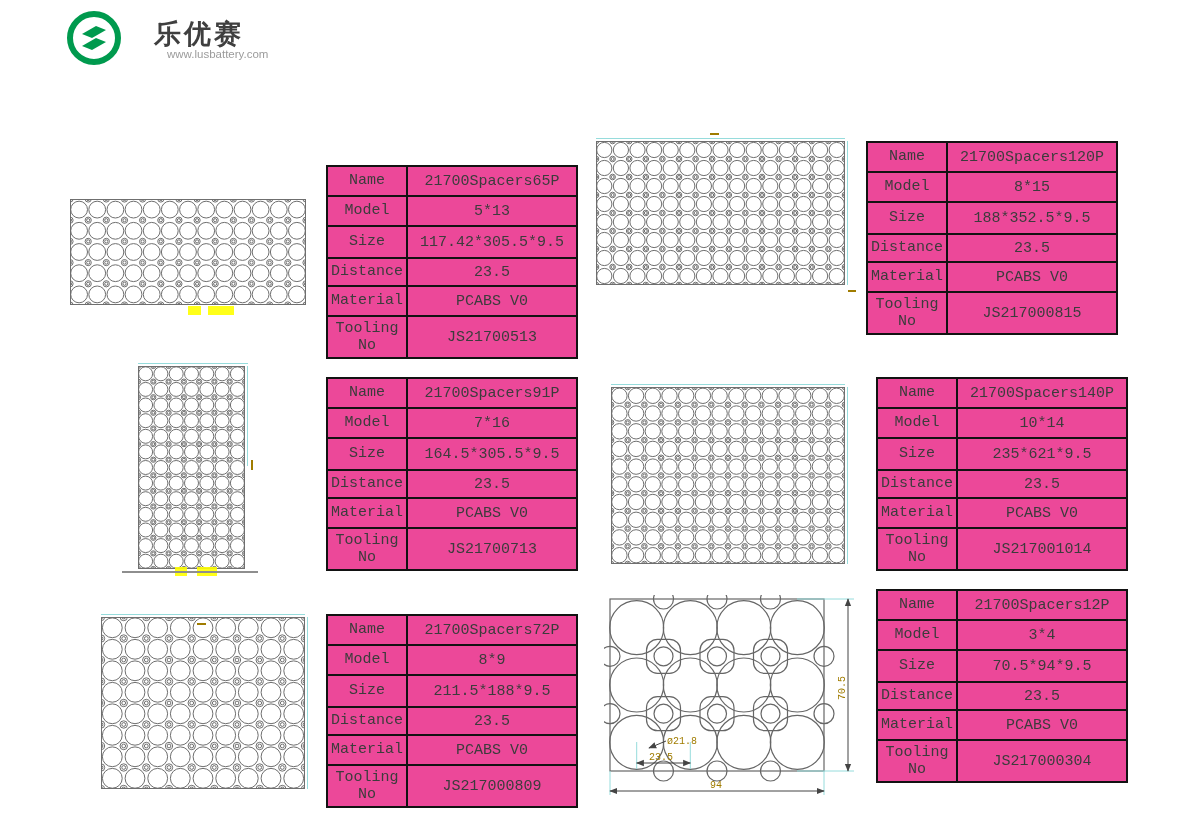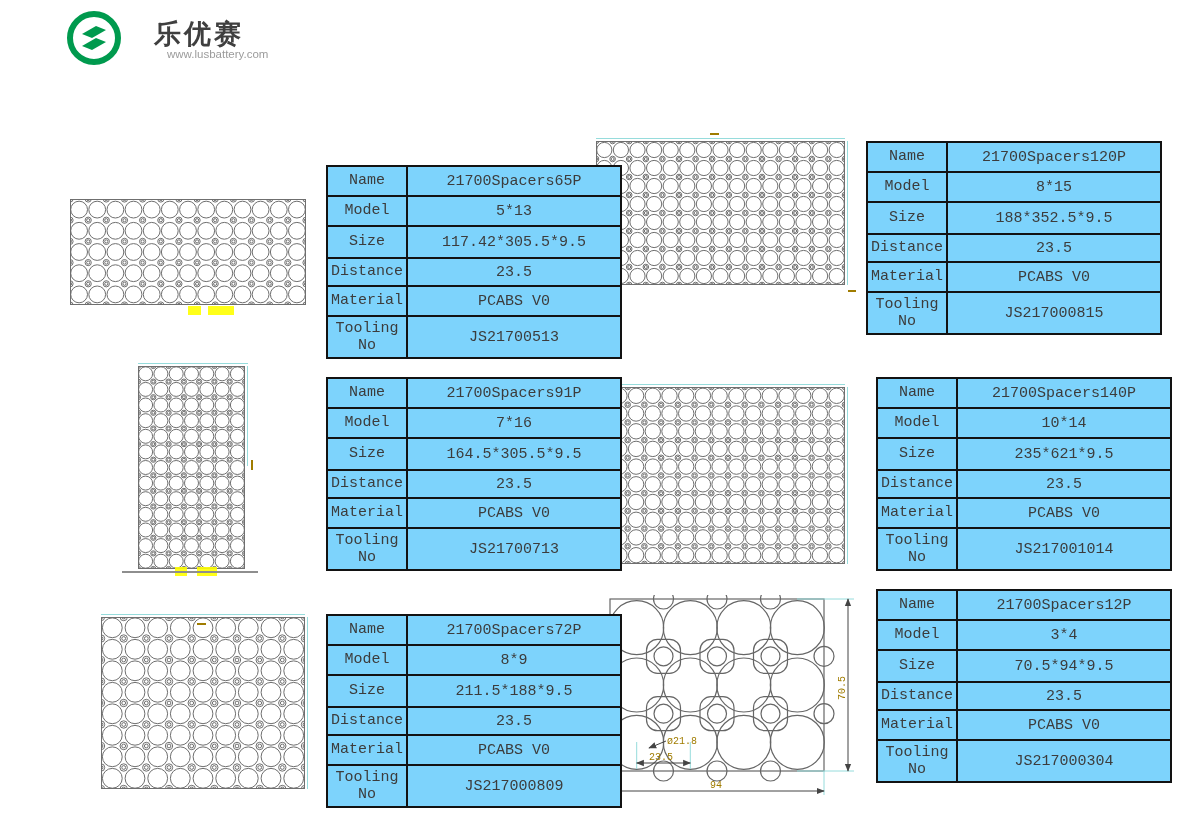--- a/index.html
+++ b/index.html
@@ -8,22 +8,22 @@
 
   
   .logo-icon{position:absolute;left:66px;top:10px;width:56px;height:56px;}
   .logo-cn{position:absolute;left:130px;top:16px;font-size:27px;letter-spacing:3px;
            color:#3f3f3f;font-weight:600;font-family:"Liberation Sans",sans-serif;margin-left:24px;}
   .logo-url{position:absolute;left:131px;top:48px;font-size:11.5px;color:#9b9b9b;margin-left:36px;}
   .page-title{position:absolute;left:266px;top:22px;font-size:41px;font-weight:bold;
               color:#1c1ccd;font-family:"Liberation Sans",sans-serif;}
 
   
-  table.spec{position:absolute;border-collapse:collapse;width:296px;table-layout:fixed;
-             background:#7dd3fc;}
+  table.spec{position:absolute;border-collapse:collapse;width:252px;table-layout:fixed;
+             background:#ec4899;}
   table.spec th,table.spec td{border:2px solid #121212;padding:0;text-align:center;
              vertical-align:middle;color:#3c3c3c;font-weight:normal;
              font-family:"Liberation Mono","DejaVu Sans Mono",monospace;}
   table.spec th{width:78px;font-size:15px;line-height:1.15;}
   table.spec td{font-size:15px;}
   table.spec tr{height:30px;}
   table.spec tr.row-size{height:32px;margin-left:11px;}
   table.spec tr.row-dist{height:28px;}
   table.spec tr.row-tool{height:42px;}
 

